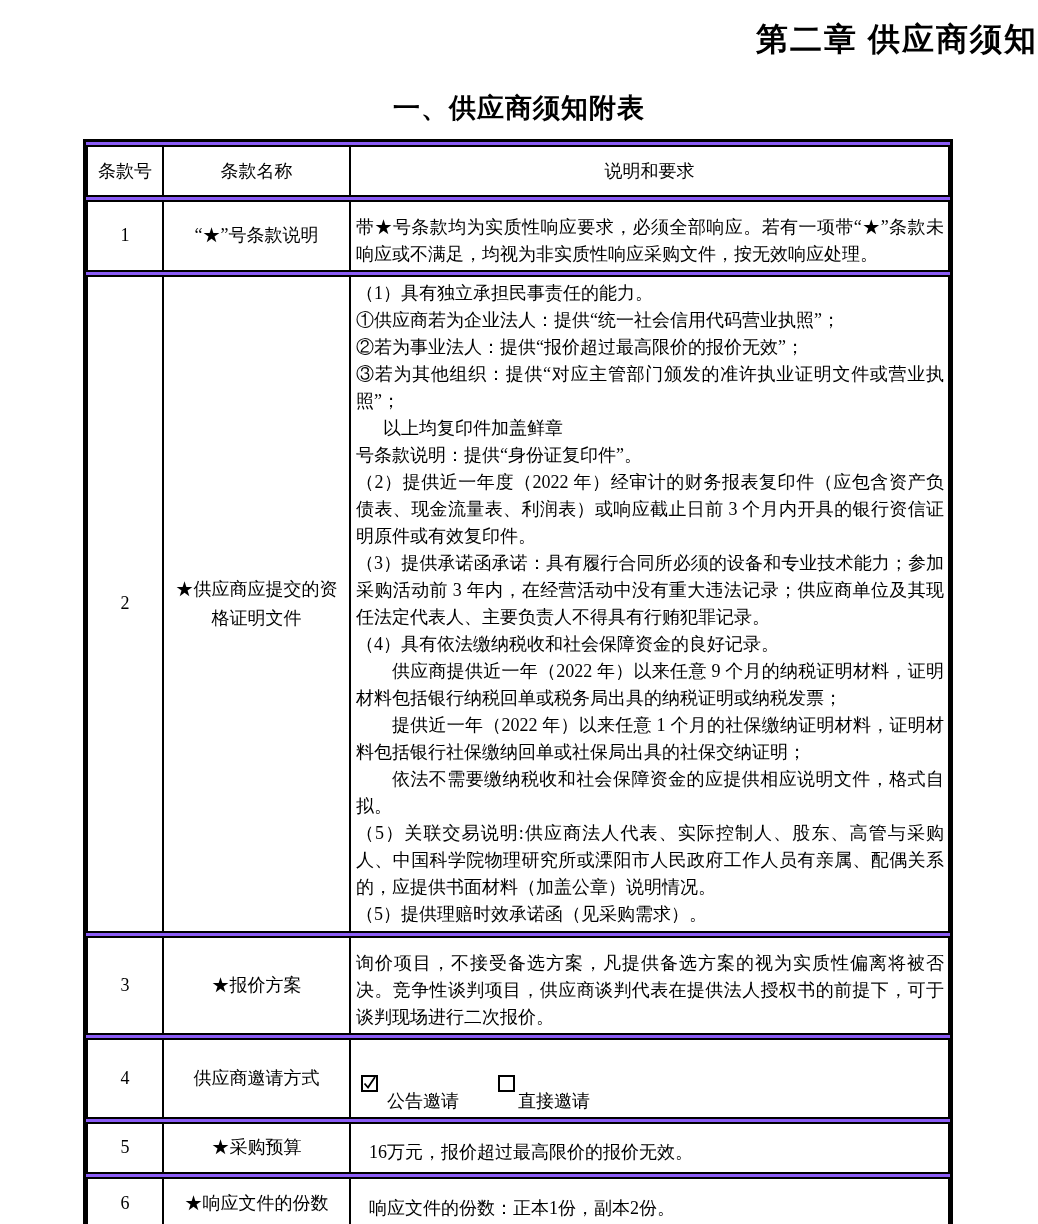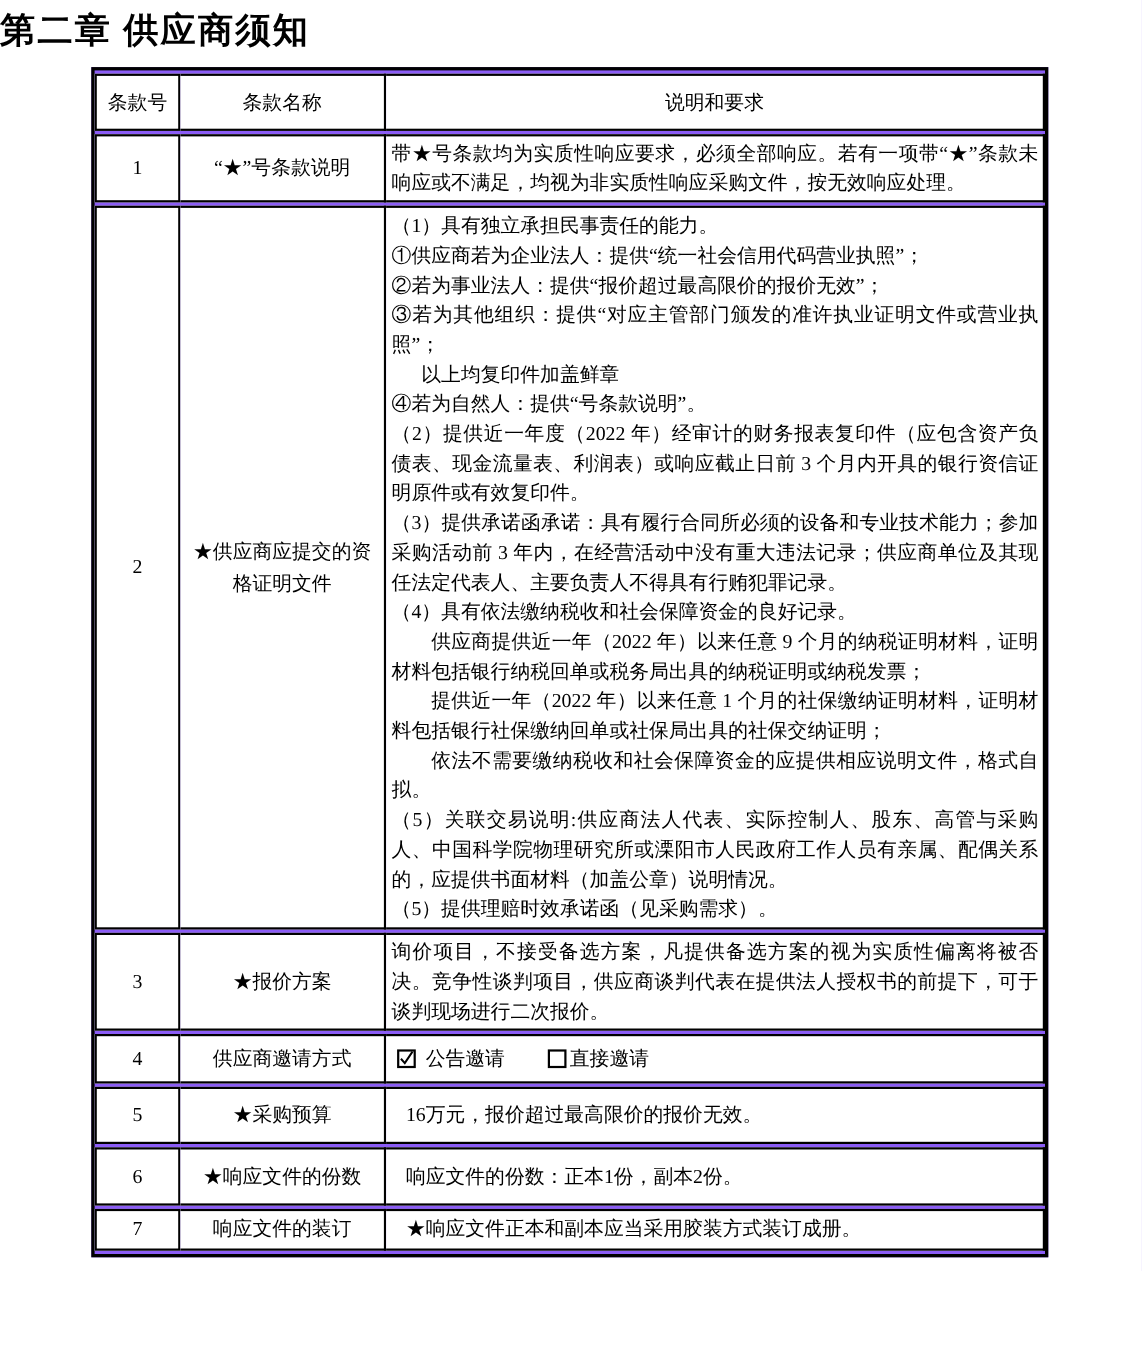--- a/index.html
+++ b/index.html
@@ -9,22 +9,22 @@
     height: 1224px;
     background: #ffffff;
     color: #000000;
     font-family: "Liberation Serif", "DejaVu Serif", serif;
     overflow: hidden;
   }
   .page { width: 1038px; height: 1224px; position: relative; background: #fff; }
 
   .title {
     margin: 0;
-    padding-top: 9px;
-    text-align: left;
+    padding-top: 21px;
+    text-align: right;
     font-size: 32px;
     font-weight: bold;
     letter-spacing: 2px;
     line-height: 1.15;
   }
   .subtitle {
     margin: 35px 0 0 0;
     text-align: center;
     font-size: 27px;
     font-weight: bold;
@@ -63,49 +63,50 @@
   tr.r1 td { height: 59px; }
   tr.r3 td { height: 85px; }
   tr.r4 td { height: 45px; }
   tr.r5 td { height: 52px; }
   tr.r6 td { height: 53px; }
   tr.r7 td { height: 38px; }
 
   td.no { text-align: center; }
   td.name { text-align: center; line-height: 29px; padding: 0 6px; }
 
-  td.desc { padding: 2px 4px 2px 5px; line-height: 27px; text-align: left; }
+  td.desc { padding: 12px 4px 2px 5px; line-height: 27px; text-align: left; }
   td.desc p { margin: 0; }
   td.desc.just p { text-align: justify; }
   tr.r2 td.desc { padding-top: 3px; padding-bottom: 3px; vertical-align: top; }
   p.ind1 { text-indent: 1.5em; }
   p.ind2 { text-indent: 2em; }
   td.desc.pad { padding-left: 18px; }
 
   .opts { display: flex; align-items: center; padding-left: 5px; }
   .opt { display: flex; align-items: center; }
   .opt + .opt { margin-left: 39px; }
   .cbx {
     width: 17px; height: 17px;
     border: 2px solid #000;
     display: inline-flex;
     align-items: center;
     justify-content: center;
     flex: 0 0 auto;
   }
   .cbx svg { overflow: visible; display: block; }
-  .opt .lbl { margin-left: 3px; white-space: nowrap; }
+  .opt .lbl { margin-left: 3px; white-space: nowrap; margin-top: 36px; }
   .opt.checked .lbl { margin-left: 9px; }
 </style>
 </head>
 <body>
 
 <div class="page">
 
   <h1 class="title">第二章 供应商须知</h1>
+  <h2 class="subtitle">一、供应商须知附表</h2>
 
   <table class="terms">
     <colgroup>
         <col class="c1">
         <col class="c2">
         <col class="c3">
       </colgroup>
     <thead>
       <tr>
         <th>条款号</th>
@@ -125,21 +126,21 @@
 
       <tr class="r2">
         <td class="no">2</td>
         <td class="name">★供应商应提交的资格证明文件</td>
         <td class="desc just">
           <p>（1）具有独立承担民事责任的能力。</p>
           <p>①供应商若为企业法人：提供“统一社会信用代码营业执照”；</p>
           <p>②若为事业法人：提供“报价超过最高限价的报价无效”；</p>
           <p>③若为其他组织：提供“对应主管部门颁发的准许执业证明文件或营业执照”；</p>
           <p class="ind1">以上均复印件加盖鲜章</p>
-          <p>④若为自然人：提供“号条款说明”。</p>
+          <p>号条款说明：提供“身份证复印件”。</p>
           <p>（2）提供近一年度（2022 年）经审计的财务报表复印件（应包含资产负债表、现金流量表、利润表）或响应截止日前 3 个月内开具的银行资信证明原件或有效复印件。</p>
           <p>（3）提供承诺函承诺：具有履行合同所必须的设备和专业技术能力；参加采购活动前 3 年内，在经营活动中没有重大违法记录；供应商单位及其现任法定代表人、主要负责人不得具有行贿犯罪记录。</p>
           <p>（4）具有依法缴纳税收和社会保障资金的良好记录。</p>
           <p class="ind2">供应商提供近一年（2022 年）以来任意 9 个月的纳税证明材料，证明材料包括银行纳税回单或税务局出具的纳税证明或纳税发票；</p>
           <p class="ind2">提供近一年（2022 年）以来任意 1 个月的社保缴纳证明材料，证明材料包括银行社保缴纳回单或社保局出具的社保交纳证明；</p>
           <p class="ind2">依法不需要缴纳税收和社会保障资金的应提供相应说明文件，格式自拟。</p>
           <p>（5）关联交易说明:供应商法人代表、实际控制人、股东、高管与采购人、中国科学院物理研究所或溧阳市人民政府工作人员有亲属、配偶关系的，应提供书面材料（加盖公章）说明情况。</p>
           <p>（5）提供理赔时效承诺函（见采购需求）。</p>
         </td>
       </tr>

